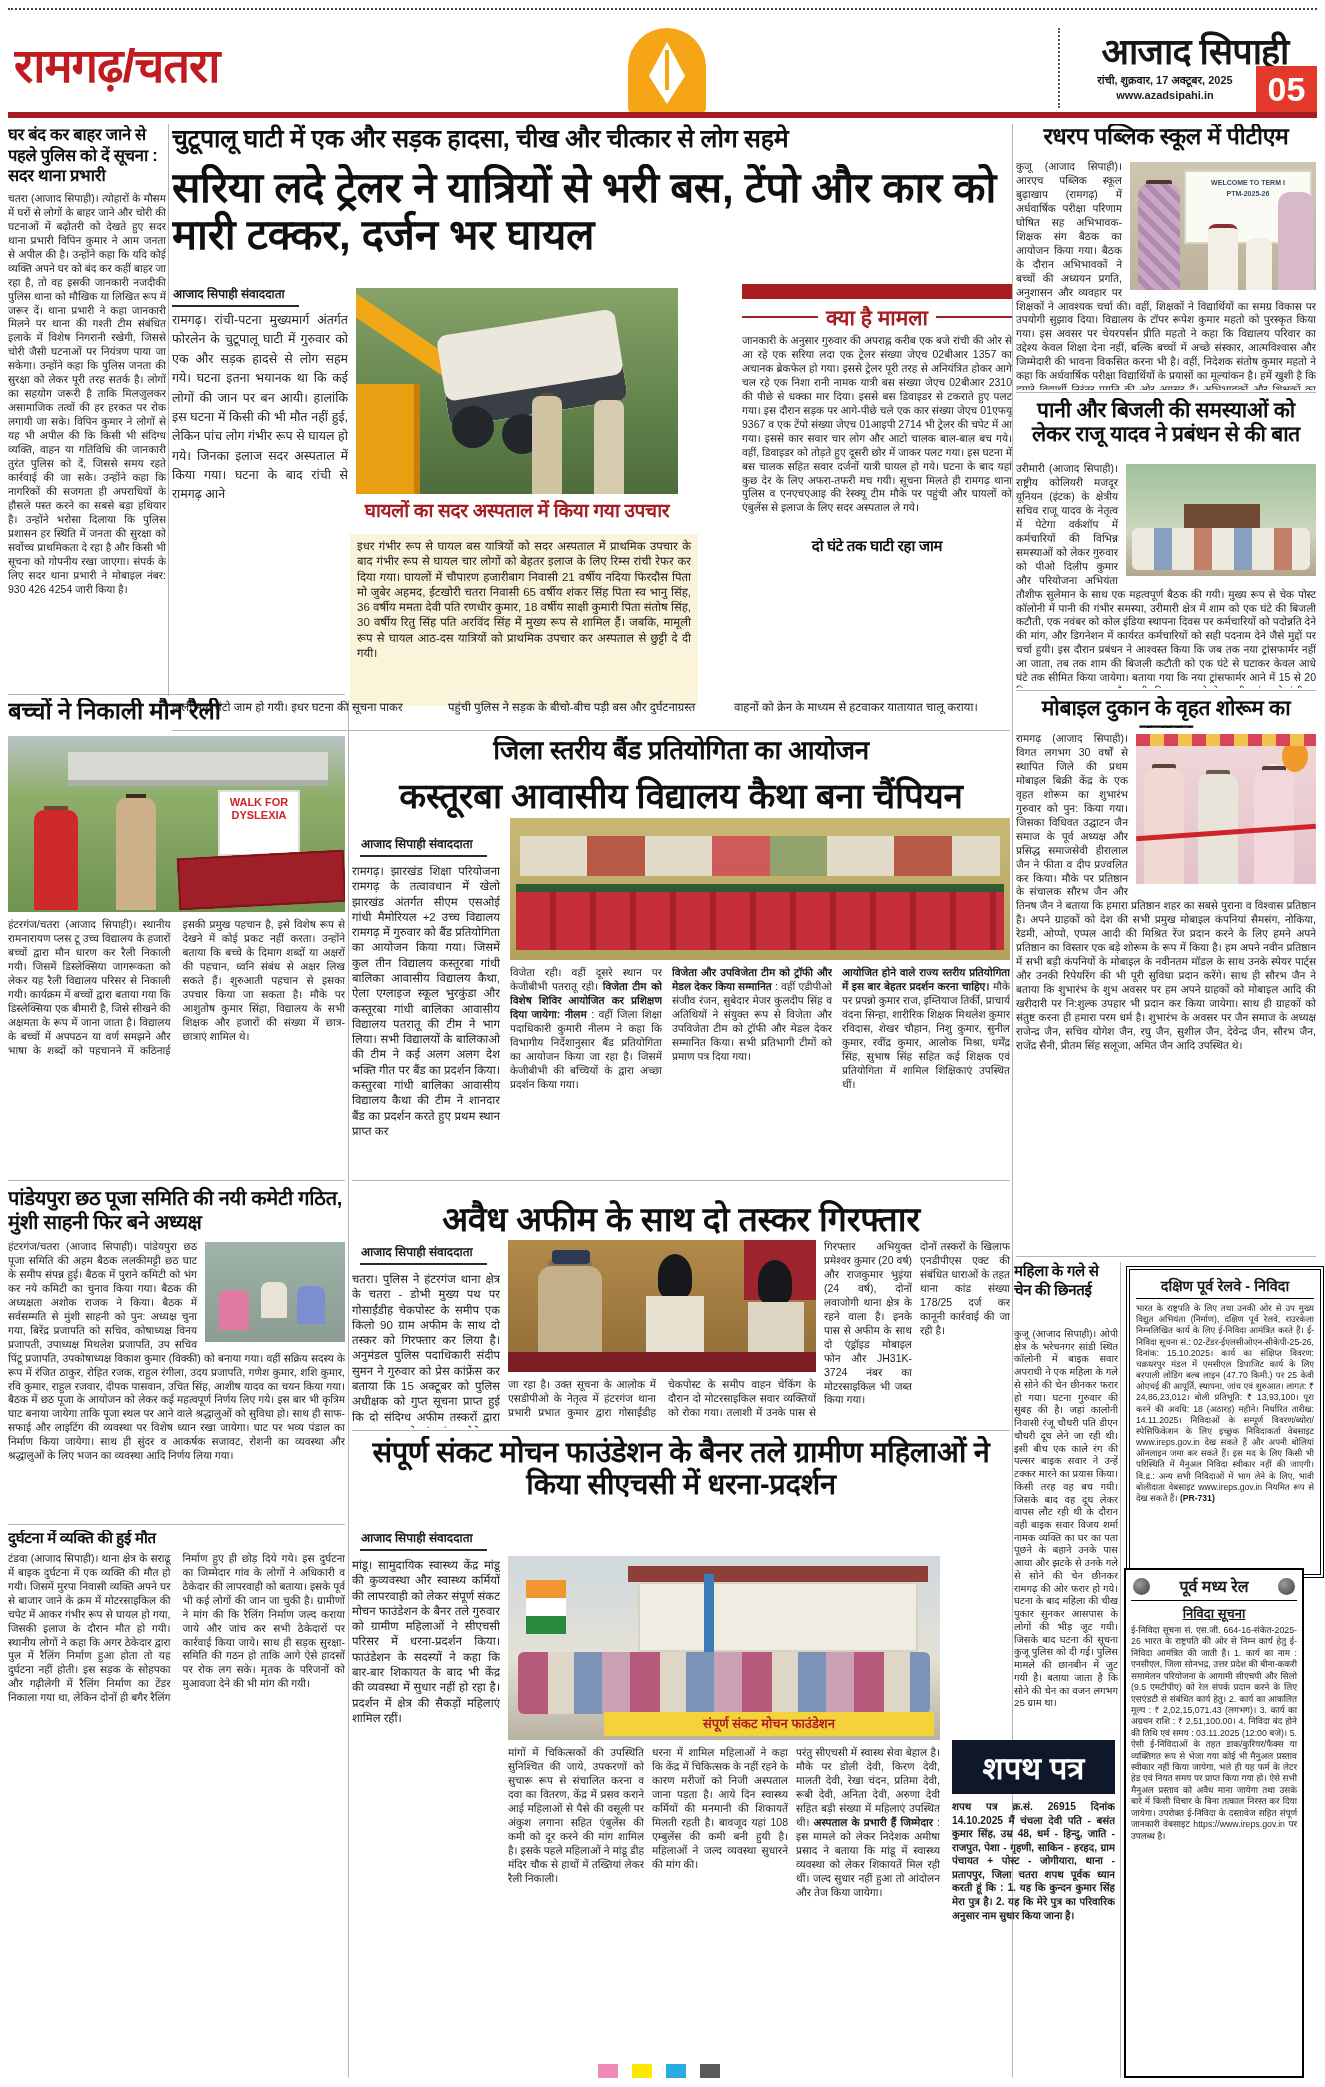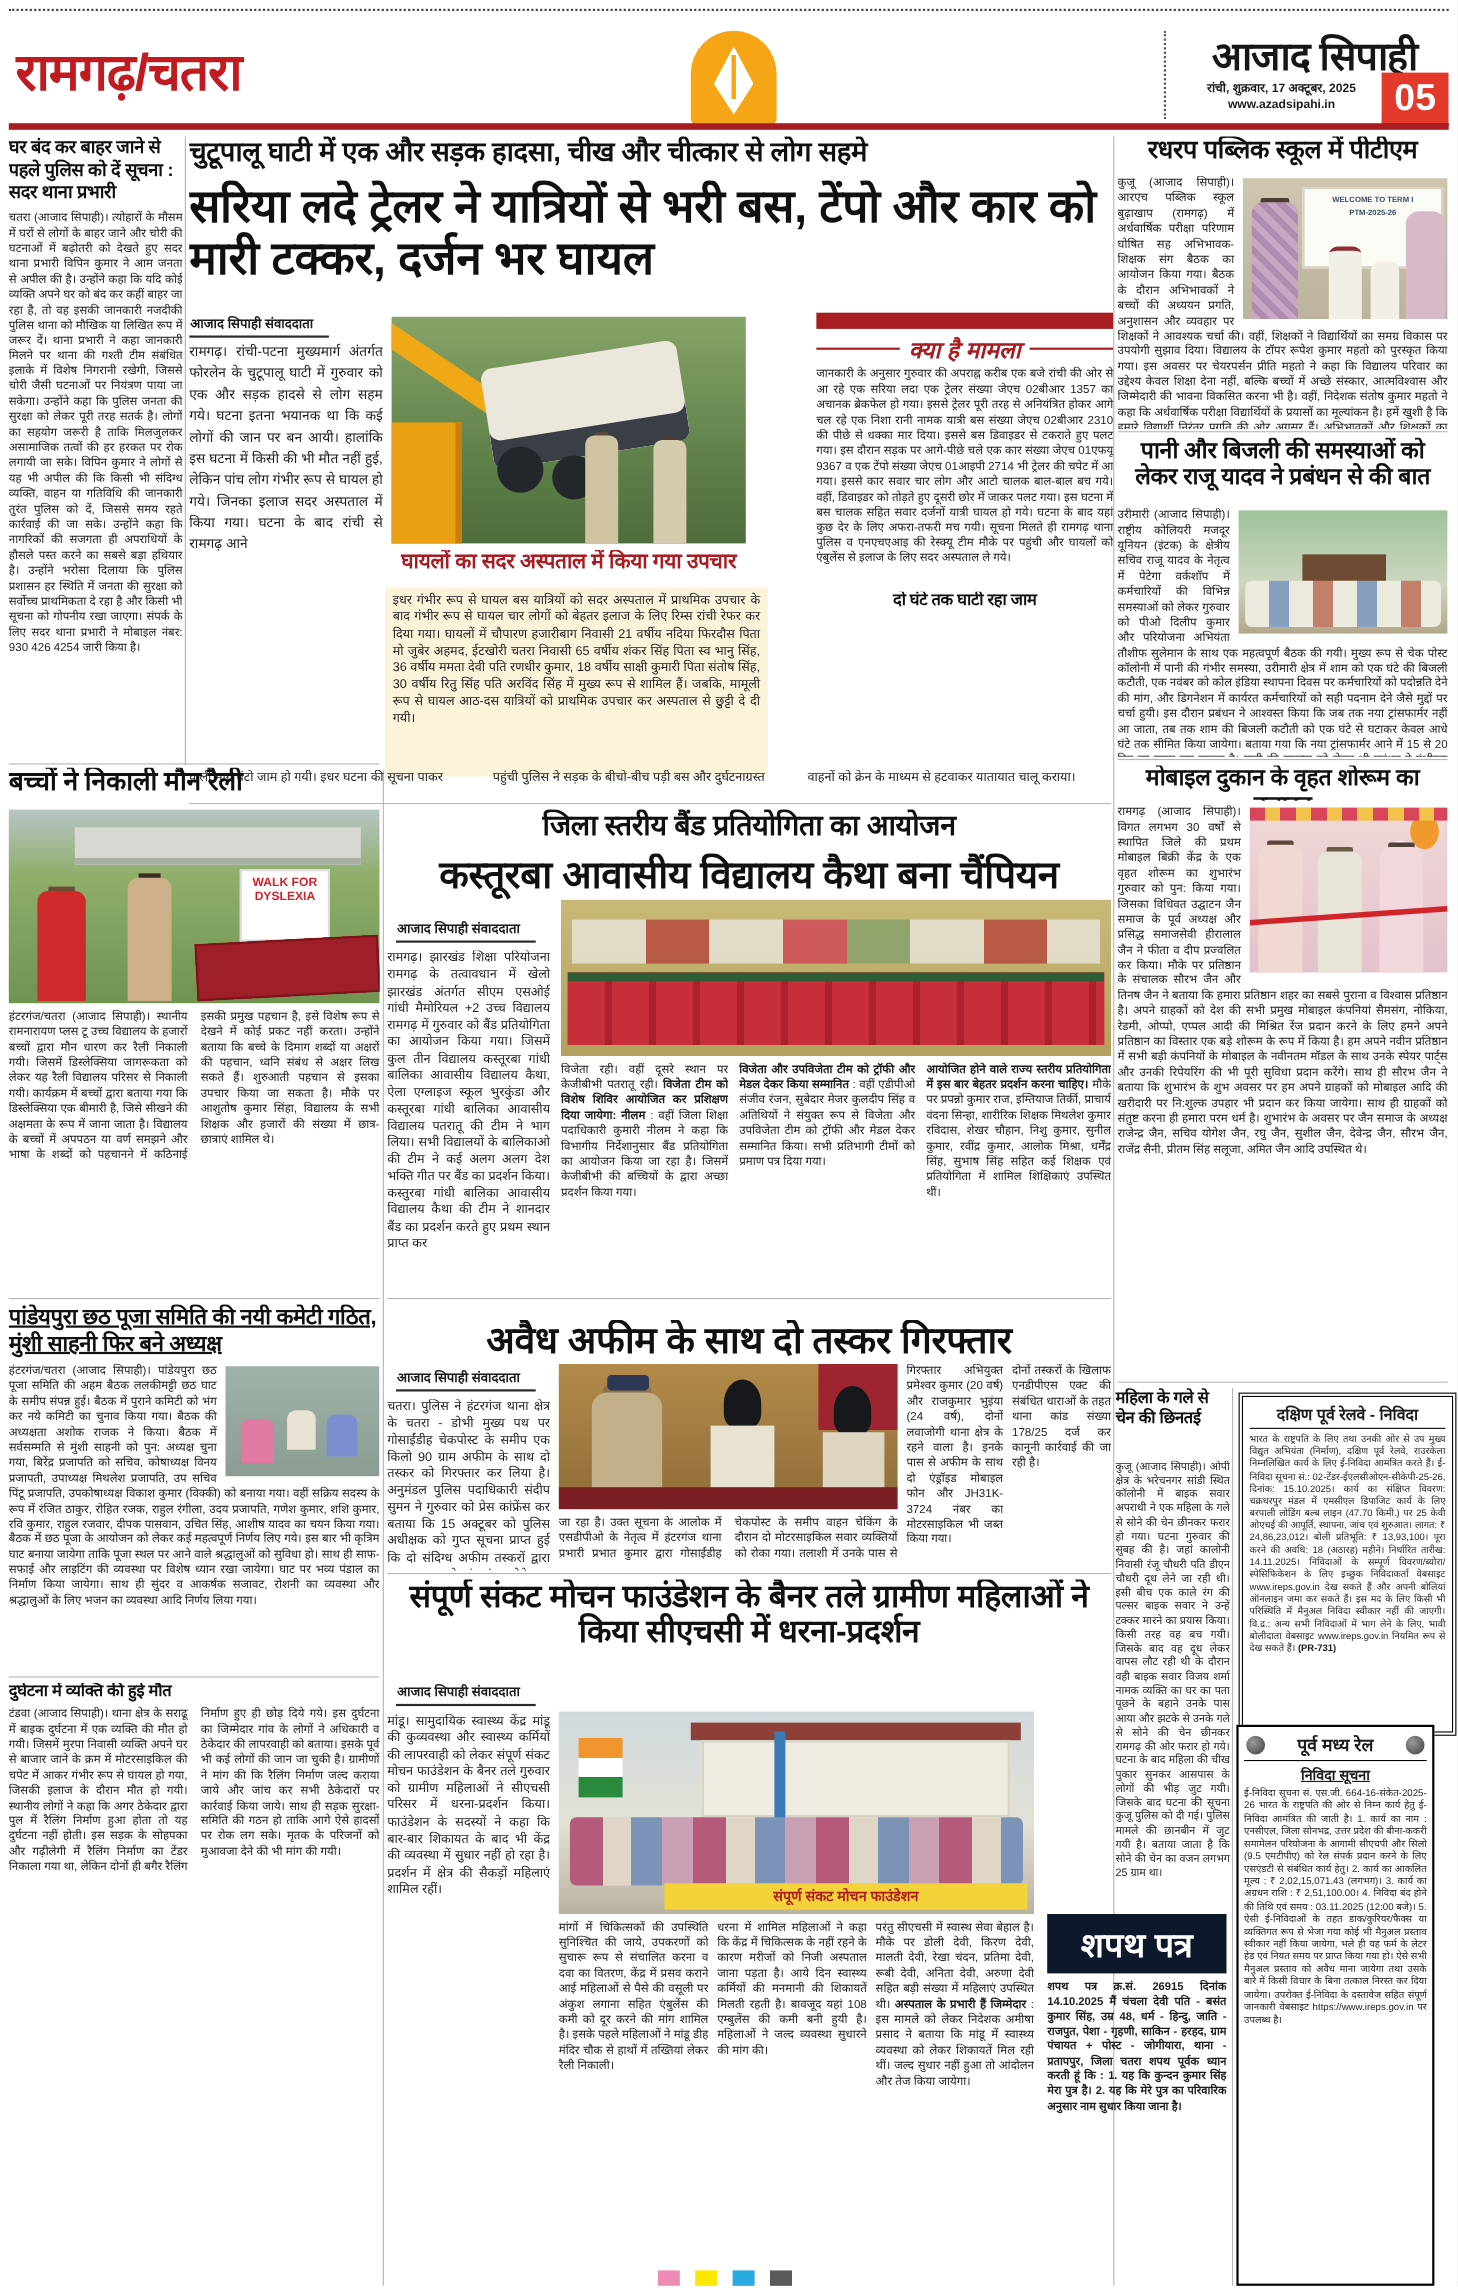--- a/index.html
+++ b/index.html
@@ -11,21 +11,21 @@
   .body.xs{font-size:9.3px;line-height:1.3;}
   .hl{font-weight:900;color:#101010;line-height:1.12;letter-spacing:-0.3px;}
   .center{text-align:center;}
   .red{color:#a81d22;}
   .byline{display:inline-block;font-weight:bold;font-size:12px;border-bottom:2px solid #2a2a2a;padding:1px 14px 3px 1px;margin-bottom:4px;}
   .vr{position:absolute;background:#b5b5b5;width:1px;}
   .hrl{position:absolute;background:#b5b5b5;height:1px;}
   .ph{position:absolute;overflow:hidden;background:#cfcabc;}
   .fig{position:absolute;}
   .matter-bar{height:15px;background:#a81d22;}
-  .matter-title{display:flex;align-items:center;gap:8px;font-weight:900;font-size:21px;color:#a81d22;margin:4px 0 3px 0;font-style:italic;}
+  .matter-title{display:flex;align-items:center;gap:8px;font-weight:900;font-size:21px;color:#a81d22;margin:4px 0 3px 0;}
   .matter-title::before,.matter-title::after{content:"";flex:1;height:2px;background:#a81d22;}
   .cream{background:#fcf3db;padding:5px 7px;}
   .tender{border:4px double #000;padding:5px 6px;background:#fff;}
   .tender h4{margin:0 0 4px 0;text-align:center;font-size:14.5px;font-weight:900;border-bottom:1px solid #000;padding-bottom:3px;}
   .ecr-head{display:flex;align-items:center;justify-content:space-between;border-bottom:1px solid #000;padding:2px 2px 3px 2px;gap:28px;}
   .emblem{width:17px;height:17px;border-radius:50%;background:radial-gradient(circle at 35% 35%,#9a9a9a,#3c3c3c);}
   .ecr-title{font-size:16px;font-weight:900;}
   .ecr-sub{text-align:center;font-weight:900;font-size:13px;text-decoration:underline;margin:3px 0;}
   .black-head{background:#0f172a;color:#fff;font-weight:900;font-size:31px;display:flex;align-items:center;justify-content:center;}
   .pagebox{position:absolute;background:#e2392b;color:#fff;font-weight:900;font-size:34px;display:flex;align-items:center;justify-content:center;border-bottom:6px solid #a81d22;}
@@ -108,21 +108,21 @@
   <div class="ph" style="left:8px;top:736px;width:337px;height:176px;background:linear-gradient(180deg,#b9c4c6 0%,#8fae6a 34%,#6f9350 100%);">
     <div class="fig" style="left:60px;top:16px;width:260px;height:34px;background:#d8d8d2;box-shadow:inset 0 -6px 0 #aab0a8;"></div>
     <div class="fig" style="left:26px;top:74px;width:44px;height:100px;background:#cf2a2a;border-radius:10px 10px 0 0;box-shadow:0 -14px 0 -10px #6b4a36;"></div>
     <div class="fig" style="left:108px;top:62px;width:40px;height:112px;background:#cbb089;border-radius:10px 10px 0 0;box-shadow:0 -14px 0 -10px #3a2c22;"></div>
     <div class="fig" style="left:210px;top:54px;width:78px;height:58px;background:#ffffff;border:2px solid #ddd;color:#d0242a;font-weight:900;font-size:11px;text-align:center;line-height:1.2;padding-top:4px;">WALK FOR DYSLEXIA</div>
     <div class="fig" style="left:170px;top:118px;width:167px;height:52px;background:#9e1f28;transform:rotate(-3deg);box-shadow:inset 0 0 0 2px #7d141c;"></div>
   </div>
   <div class="blk body" style="left:8px;top:918px;width:337px;height:258px;column-count:2;column-gap:12px;">हंटरगंज/चतरा (आजाद सिपाही)। स्थानीय रामनारायण प्लस टू उच्च विद्यालय के हजारों बच्चों द्वारा मौन धारण कर रैली निकाली गयी। जिसमें डिस्लेक्सिया जागरूकता को लेकर यह रैली विद्यालय परिसर से निकाली गयी। कार्यक्रम में बच्चों द्वारा बताया गया कि डिस्लेक्सिया एक बीमारी है, जिसे सीखने की अक्षमता के रूप में जाना जाता है। विद्यालय के बच्चों में अपपठन या वर्ण समझने और भाषा के शब्दों को पहचानने में कठिनाई इसकी प्रमुख पहचान है, इसे विशेष रूप से देखने में कोई प्रकट नहीं करता। उन्होंने बताया कि बच्चे के दिमाग शब्दों या अक्षरों की पहचान, ध्वनि संबंध से अक्षर लिख सकते हैं। शुरुआती पहचान से इसका उपचार किया जा सकता है। मौके पर आशुतोष कुमार सिंहा, विद्यालय के सभी शिक्षक और हजारों की संख्या में छात्र-छात्राएं शामिल थे।</div>
 
   <div class="blk" style="left:8px;top:1186px;width:337px;height:334px;">
-    <div class="hl" style="font-size:20px;line-height:1.2;margin-bottom:6px;text-decoration:underline;">पांडेयपुरा छठ पूजा समिति की नयी कमेटी गठित, मुंशी साहनी फिर बने अध्यक्ष</div>
+    <div class="hl" style="font-size:20px;line-height:1.2;margin-bottom:6px;">पांडेयपुरा छठ पूजा समिति की नयी कमेटी गठित, मुंशी साहनी फिर बने अध्यक्ष</div>
     <div class="ph" style="position:relative;float:right;width:140px;height:100px;margin:2px 0 4px 8px;background:linear-gradient(180deg,#9fb3a8 0%,#8c9c92 100%);">
       <div class="fig" style="left:14px;top:48px;width:30px;height:40px;background:#e07aa0;border-radius:8px 8px 0 0;"></div>
       <div class="fig" style="left:56px;top:40px;width:26px;height:36px;background:#e9e3d6;border-radius:8px 8px 0 0;"></div>
       <div class="fig" style="left:92px;top:44px;width:28px;height:38px;background:#7b8fd0;border-radius:8px 8px 0 0;"></div>
     </div>
     <div class="body">हंटरगंज/चतरा (आजाद सिपाही)। पांडेयपुरा छठ पूजा समिति की अहम बैठक ललकीमट्टी छठ घाट के समीप संपन्न हुई। बैठक में पुराने कमिटी को भंग कर नये कमिटी का चुनाव किया गया। बैठक की अध्यक्षता अशोक राजक ने किया। बैठक में सर्वसम्मति से मुंशी साहनी को पुन: अध्यक्ष चुना गया, बिरेंद्र प्रजापति को सचिव, कोषाध्यक्ष विनय प्रजापती, उपाध्यक्ष मिथलेश प्रजापति, उप सचिव पिंटू प्रजापति, उपकोषाध्यक्ष विकाश कुमार (विक्की) को बनाया गया। वहीं सक्रिय सदस्य के रूप में रंजित ठाकुर, रोहित रजक, राहुल रंगीला, उदय प्रजापति, गणेश कुमार, शशि कुमार, रवि कुमार, राहुल रजवार, दीपक पासवान, उचित सिंह, आशीष यादव का चयन किया गया। बैठक में छठ पूजा के आयोजन को लेकर कई महत्वपूर्ण निर्णय लिए गये। इस बार भी कृत्रिम घाट बनाया जायेगा ताकि पूजा स्थल पर आने वाले श्रद्धालुओं को सुविधा हो। साथ ही साफ-सफाई और लाइटिंग की व्यवस्था पर विशेष ध्यान रखा जायेगा। घाट पर भव्य पंडाल का निर्माण किया जायेगा। साथ ही सुंदर व आकर्षक सजावट, रोशनी का व्यवस्था और श्रद्धालुओं के लिए भजन का व्यवस्था आदि निर्णय लिया गया।</div>
   </div>
 
   <div class="blk" style="left:8px;top:1530px;width:337px;height:548px;">
     <div class="hl" style="font-size:15px;width:170px;margin-bottom:5px;">दुर्घटना में व्यक्ति की हुई मौत</div>

